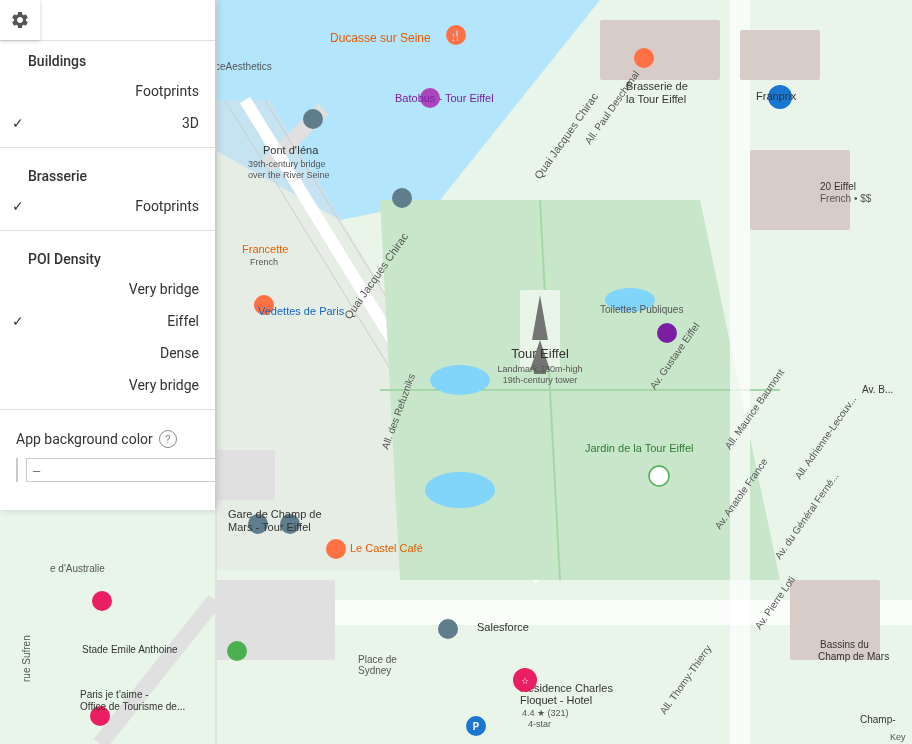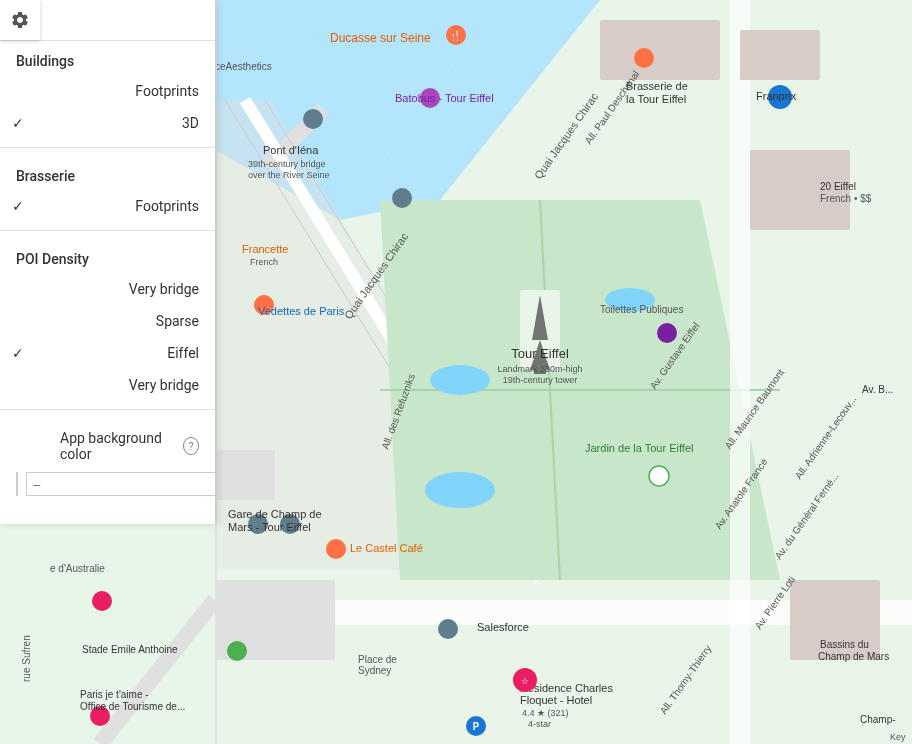--- a/index.html
+++ b/index.html
@@ -43,21 +43,21 @@
       font-size: 14px;
     }
 
     
     #settings-panel .panel-content {
       margin-top: 40px;
       border-top: 1px solid #e0e0e0;
     }
 
     .section-header {
-      padding: 12px 16px 6px 16px;
+      padding: 12px 16px 6px 28px;
       font-size: 14px;
       font-weight: 500;
       color: #333;
     }
 
     .section-divider {
       height: 1px;
       background: #e0e0e0;
       margin: 8px 0;
     }
@@ -85,21 +85,20 @@
       padding: 12px 16px;
     }
 
     .bg-color-label {
       display: flex;
       align-items: center;
       gap: 6px;
       font-size: 14px;
       color: #333;
       margin-bottom: 10px;
-      margin-left: 44px;
     }
 
     .help-icon {
       width: 18px;
       height: 18px;
       border: 1px solid #888;
       border-radius: 50%;
       display: flex;
       align-items: center;
       justify-content: center;
@@ -324,25 +323,25 @@
     </div>
 
     <div class="section-divider"></div>
 
     <div>
       <div class="section-header">POI Density</div>
       <div class="menu-item">
         <span>Very bridge</span>
       </div>
       <div class="menu-item">
-        <span>Sparse</span>
-      </div>
-      <div class="menu-item">
         <span class="check-icon">✓</span>
         <span>Eiffel</span>
+      </div>
+      <div class="menu-item">
+        <span>Dense</span>
       </div>
       <div class="menu-item">
         <span>Very bridge</span>
       </div>
     </div>
 
     <div class="section-divider"></div>
 
     <div class="bg-color-section">
       <div class="bg-color-label">

